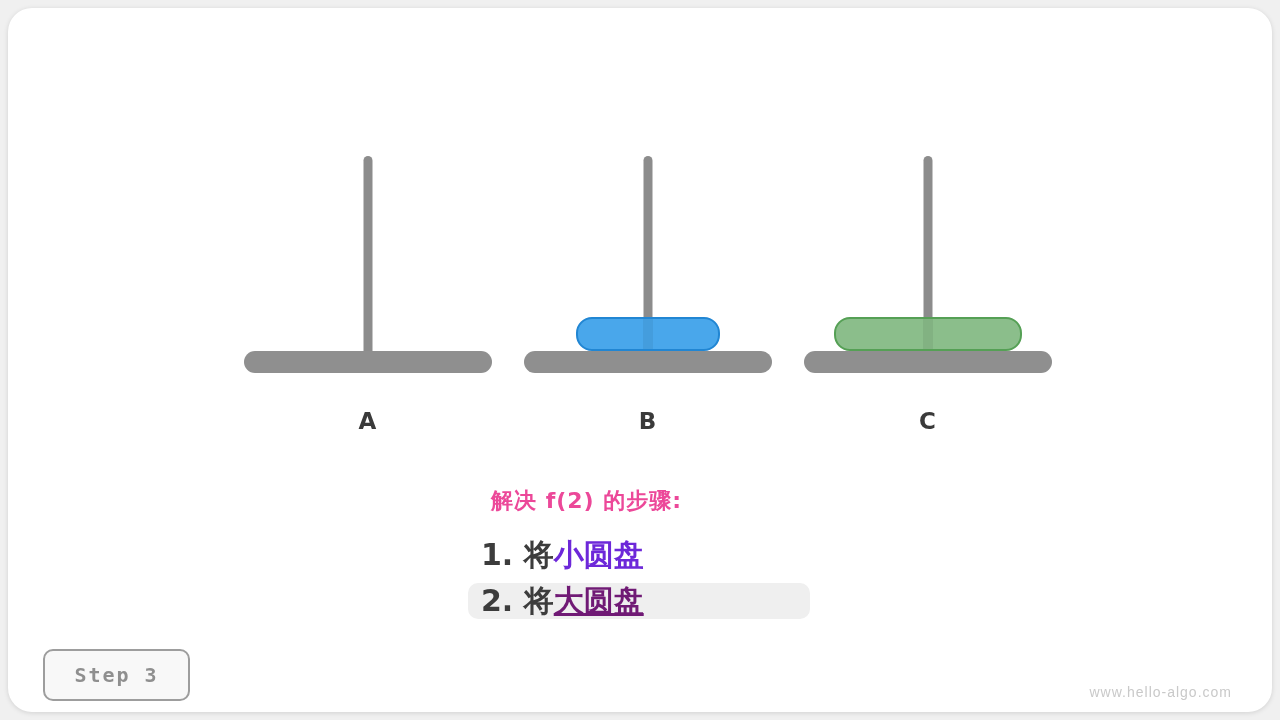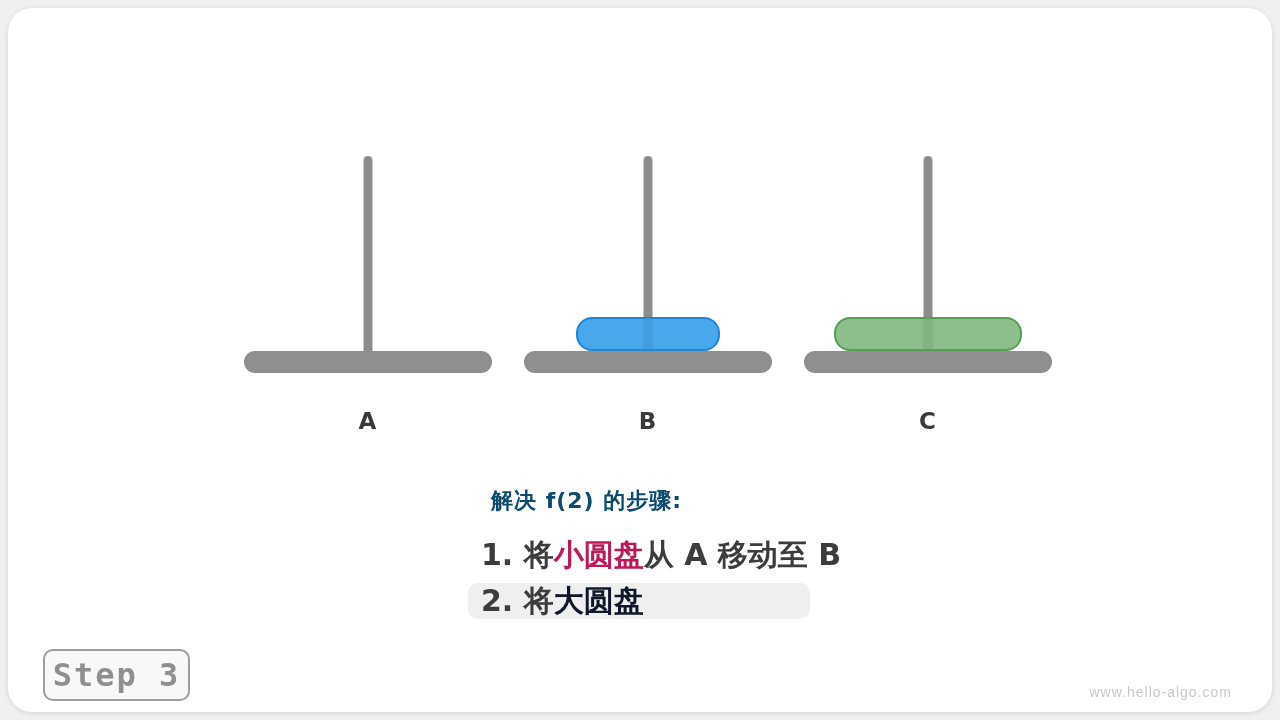--- a/index.html
+++ b/index.html
@@ -108,21 +108,21 @@
     top: 641px;
     width: 147px;
     height: 52px;
     border: 2px solid #9d9d9d;
     border-radius: 10px;
     background: #f8f8f8;
     display: flex;
     align-items: center;
     justify-content: center;
     font-family: "DejaVu Sans Mono", "Liberation Mono", monospace;
-    font-size: 32px;
+    font-size: 20px;
     font-weight: bold;
     letter-spacing: 2px;
   }
   .watermark {
     position: absolute;
     right: 40px;
     top: 676px;
     font-family: Liberation Sans, sans-serif;
     font-size: 14px;
     letter-spacing: 1px;
@@ -150,28 +150,28 @@
 
   <div class="peg peg-c">
     <div class="pole" style="background-color: rgb(140, 140, 140);"></div>
     <div class="disk disk-large" style="background-color: rgb(139, 190, 139); border-color: rgb(85, 160, 85);">
       <div class="pole-through"></div>
     </div>
     <div class="base" style="background-color: rgb(143, 143, 143);"></div>
     <div class="peg-label" style="color: rgb(58, 58, 58);">C</div>
   </div>
 
-  <div class="steps-heading" style="color: #0c4a6e;">解决 f(2) 的步骤:</div>
+  <div class="steps-heading" style="color: #ec4899;">解决 f(2) 的步骤:</div>
 
   <div class="steps-list">
     <div class="step-row" style="color: rgb(60, 60, 60);">
-      <span>1. 将</span><span style="color: #be185d; text-align: right;">小圆盘</span><span>从 A 移动至 B</span>
+      <span>1. 将</span><span style="color: #6d28d9; text-align: right;">小圆盘</span>
     </div>
     <div class="step-row" style="color: rgb(60, 60, 60); background-color: rgb(239, 239, 239); text-align: center;">
-      <span>2. 将</span><span style="color: #0f172a;">大圆盘</span>
+      <span>2. 将</span><span style="color: #701a75; text-decoration: underline;">大圆盘</span>
     </div>
   </div>
 
   <div class="step-badge" style="color: rgb(143, 143, 143);">Step 3</div>
 
   <div class="watermark" style="color: rgb(201, 201, 201);">www.hello-algo.com</div>
 
 </div>
 
 </body></html>

